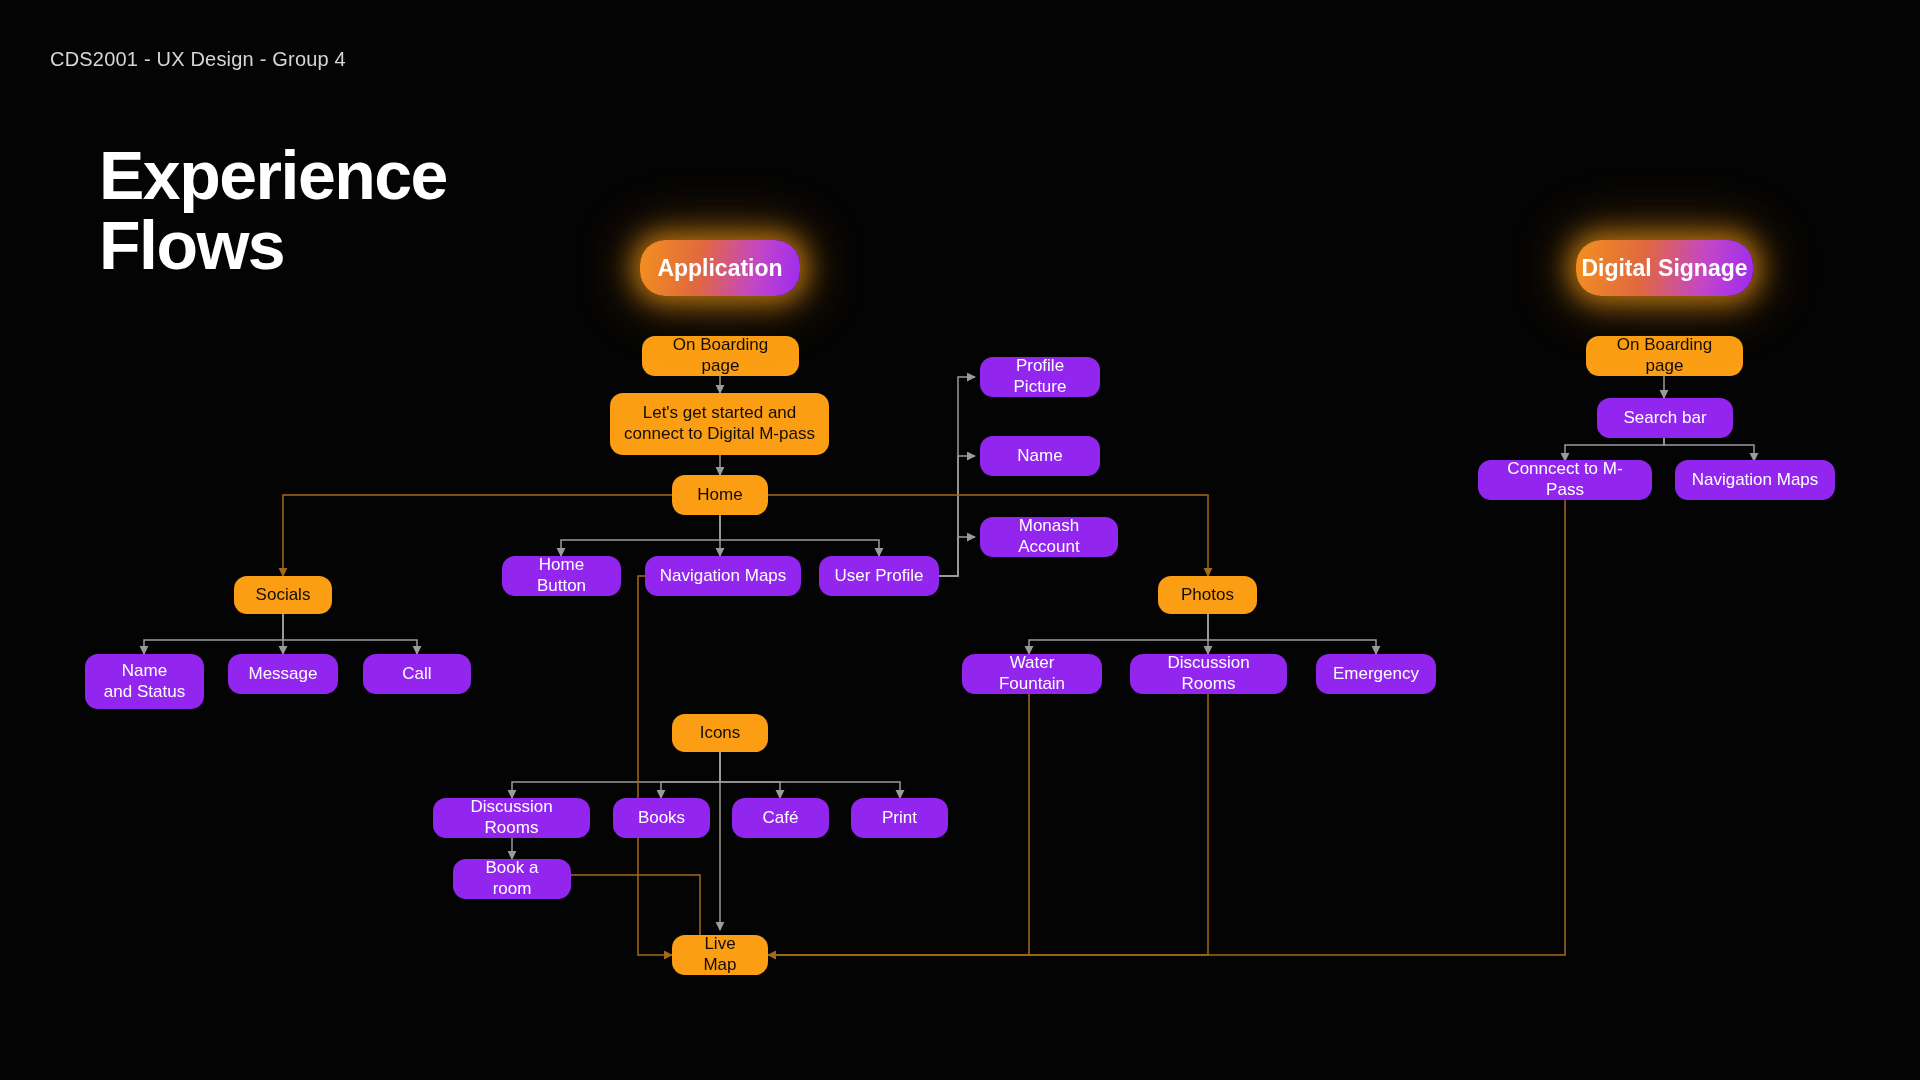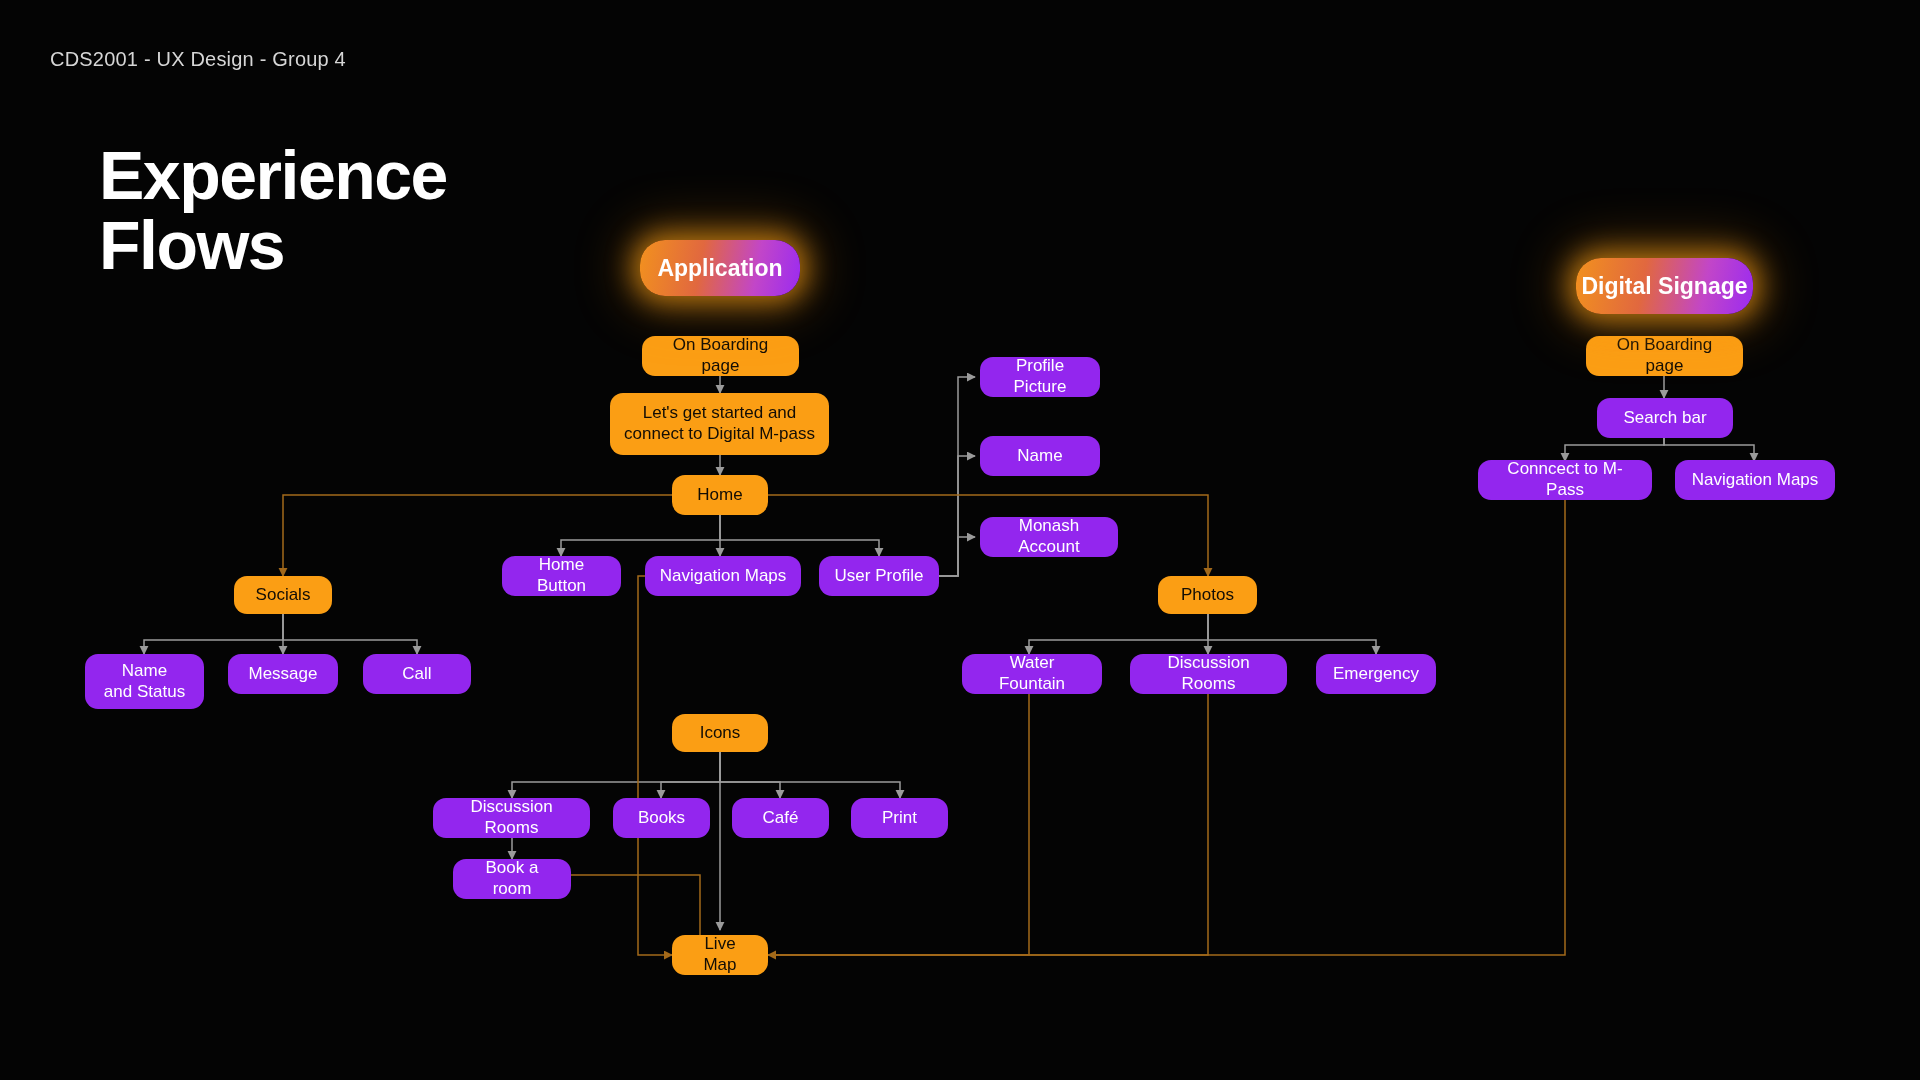--- a/index.html
+++ b/index.html
@@ -177,21 +177,21 @@
   <div class="node purple" style="left:433px;top:798px;width:157px;height:40px;">Discussion Rooms</div>
 
   <div class="node purple" style="left:613px;top:798px;width:97px;height:40px;">Books</div>
 
   <div class="node purple" style="left:732px;top:798px;width:97px;height:40px;">Café</div>
 
   <div class="node purple" style="left:851px;top:798px;width:97px;height:40px;">Print</div>
 
   <div class="node purple" style="left:453px;top:859px;width:118px;height:40px;">Book a room</div>
 
-  <div class="pill-header" style="left:1576px;top:240px;width:177px;height:56px;margin-top:18px;">Digital Signage</div>
+  <div class="pill-header" style="left:1576px;top:240px;width:177px;height:56px;">Digital Signage</div>
 
   <div class="node orange" style="left:1586px;top:336px;width:157px;height:40px;">On Boarding page</div>
 
   <div class="node purple" style="left:1597px;top:398px;width:136px;height:40px;">Search bar</div>
 
   <div class="node purple" style="left:1478px;top:460px;width:174px;height:40px;text-align:center;">Conncect to M-Pass</div>
 
   <div class="node purple" style="left:1675px;top:460px;width:160px;height:40px;">Navigation Maps</div>
 
 </div>

